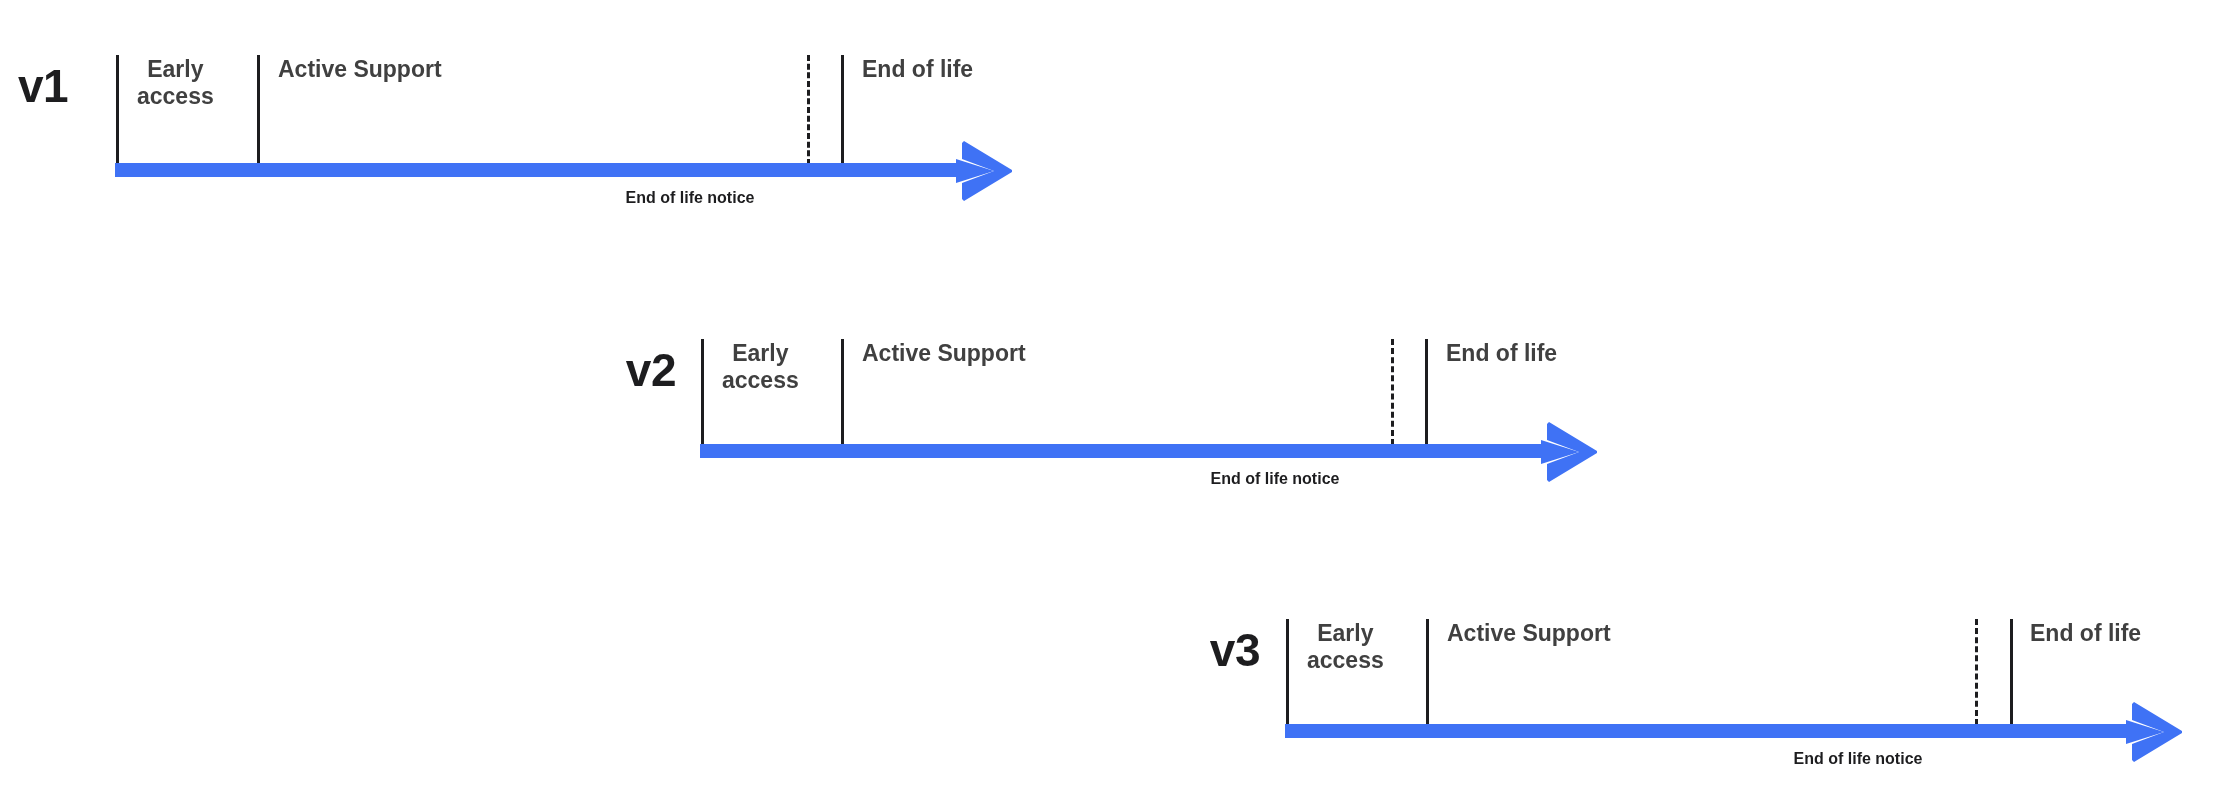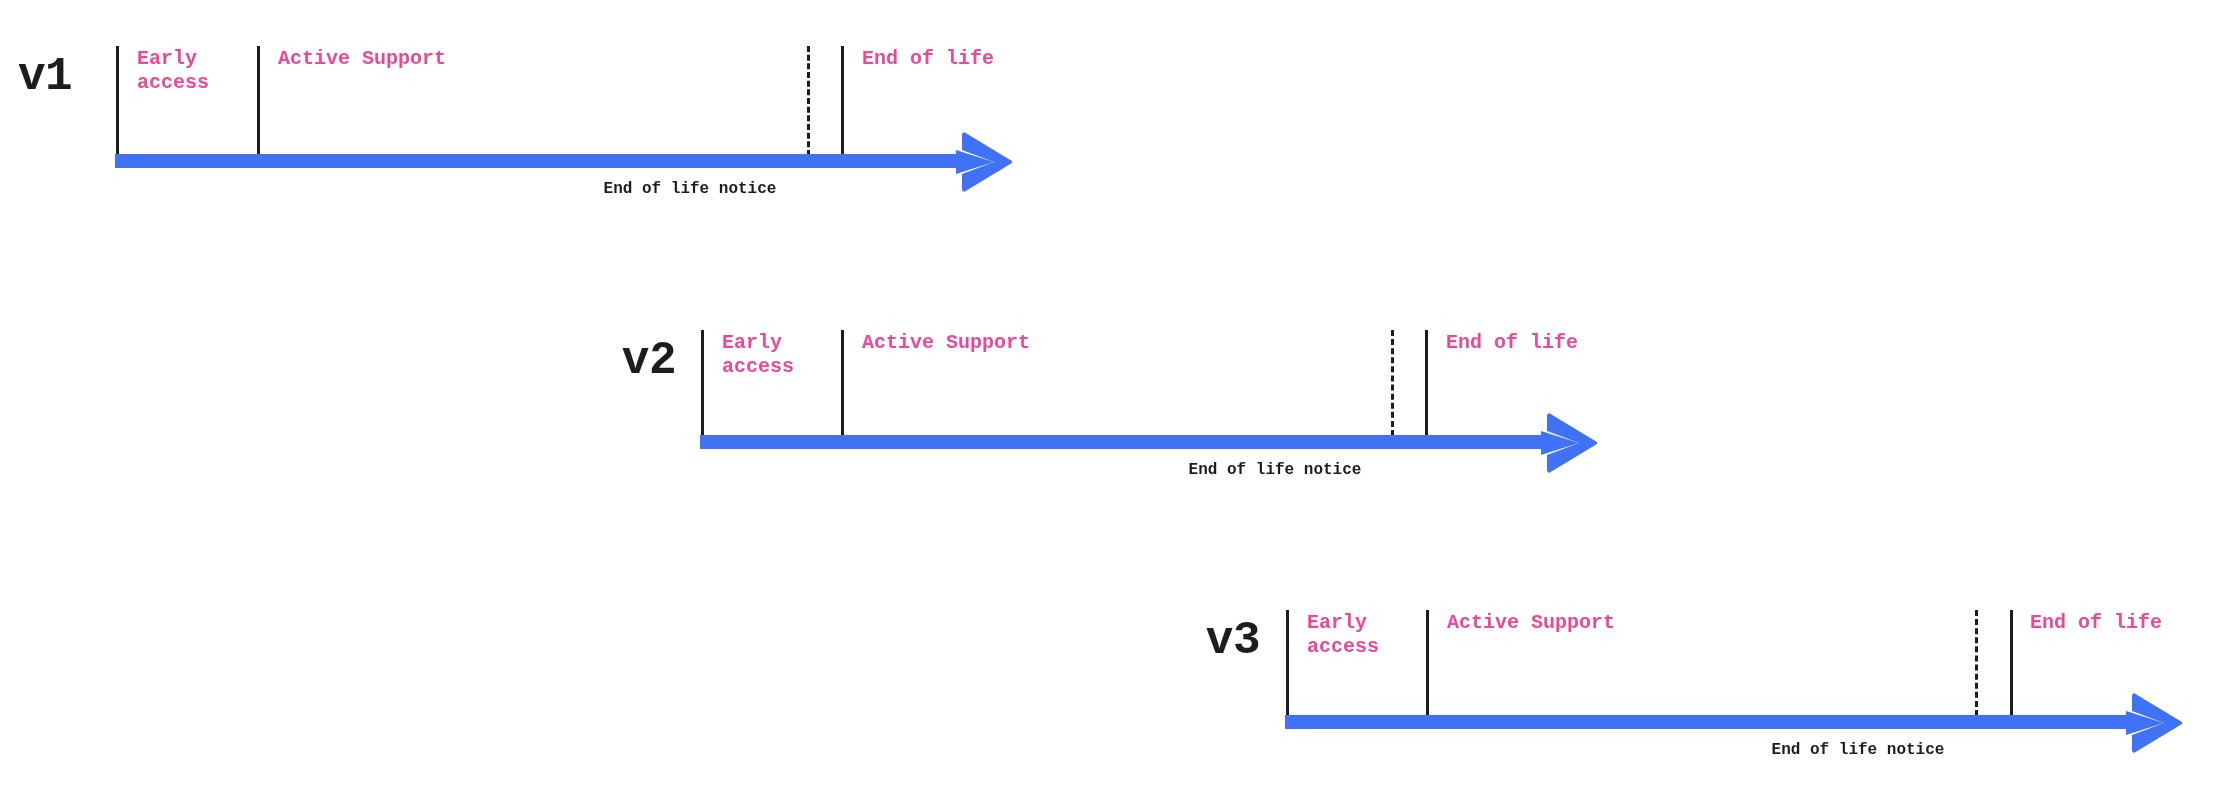--- a/index.html
+++ b/index.html
@@ -13,24 +13,23 @@
     position: relative;
     overflow: hidden;
     font-family: "Liberation Sans", sans-serif;
     color: #1d1d1f;
     -webkit-font-smoothing: antialiased;
   }
 
   #diagram {
     position: absolute;
     left: 0;
-    top: 3px;
+    top: 12px;
     width: 2228px;
     height: 616px;
-    font-family: Liberation Mono, monospace;
   }
 
   .timeline-row {
     position: absolute;
     left: 0;
     top: 0;
     width: 2228px;
     height: 812px;
   }
 
@@ -54,25 +53,26 @@
   }
   .phase-divider.dashed {
     width: 0;
     background: none;
     border-left: 3px dashed #1d1d1f;
   }
 
   
   .phase-label {
     position: absolute;
-    font-size: 20px;
+    font-size: 23px;
     font-weight: 700;
     line-height: 1.18;
-    color: #ec4899;
+    color: #404040;
     white-space: pre-line;
+    text-align: center;
   }
 
   
   .arrow-bar {
     position: absolute;
     height: 14px;
     background: #3f72f5;
   }
   .arrow-head {
     position: absolute;

